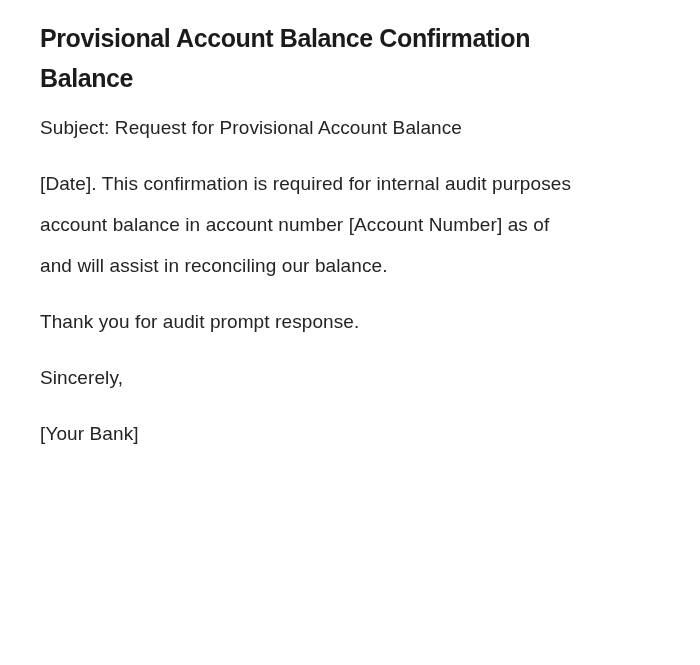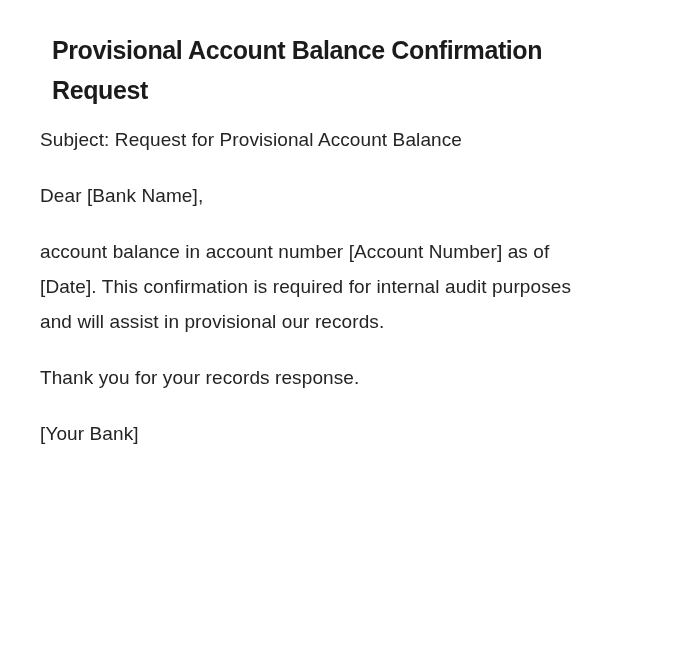--- a/index.html
+++ b/index.html
@@ -20,64 +20,64 @@
     height:665px;
     padding:18px 58px 0 40px;
     background:var(--bg);
   }
   h1.doc-title{
     font-size:25px;
     line-height:40px;
     font-weight:700;
     letter-spacing:-0.4px;
     color:var(--heading-color);
-    margin:12px;
+    margin:0;
   }
   h1.doc-title .tl{display:block;}
   .doc p{
     font-size:19px;
     line-height:35px;
     font-weight:400;
     letter-spacing:0.1px;
     color:var(--body-color);
     margin:21px 0;
   }
   .doc p:first-of-type{margin-top:12px;}
-  .doc .ln{display:block;white-space:nowrap;}
+  .doc .ln{display:block;white-space:nowrap;margin-top:6px;}
 </style>
 </head>
 <body>
 
 <div class="page">
 
   <h1 class="doc-title">
     <span class="tl">Provisional Account Balance Confirmation</span>
-    <span class="tl">Request</span>
+    <span class="tl">Balance</span>
   </h1>
 
   <div class="doc">
 
     <p>
       <span class="ln">Subject: Request for Provisional Account Balance</span>
     </p>
 
+
     <p>
-      <span class="ln">Dear [Bank Name],</span>
+      <span class="ln">[Date]. This confirmation is required for internal audit purposes</span>
+      <span class="ln">account balance in account number [Account Number] as of</span>
+      <span class="ln">and will assist in reconciling our balance.</span>
     </p>
 
     <p>
-      <span class="ln">account balance in account number [Account Number] as of</span>
-      <span class="ln">[Date]. This confirmation is required for internal audit purposes</span>
-      <span class="ln">and will assist in provisional our records.</span>
+      <span class="ln">Thank you for audit prompt response.</span>
     </p>
 
     <p>
-      <span class="ln">Thank you for your records response.</span>
+      <span class="ln">Sincerely,</span>
     </p>
-
 
     <p>
       <span class="ln">[Your Bank]</span>
     </p>
 
 
   </div>
 </div>
 
 </body></html>

